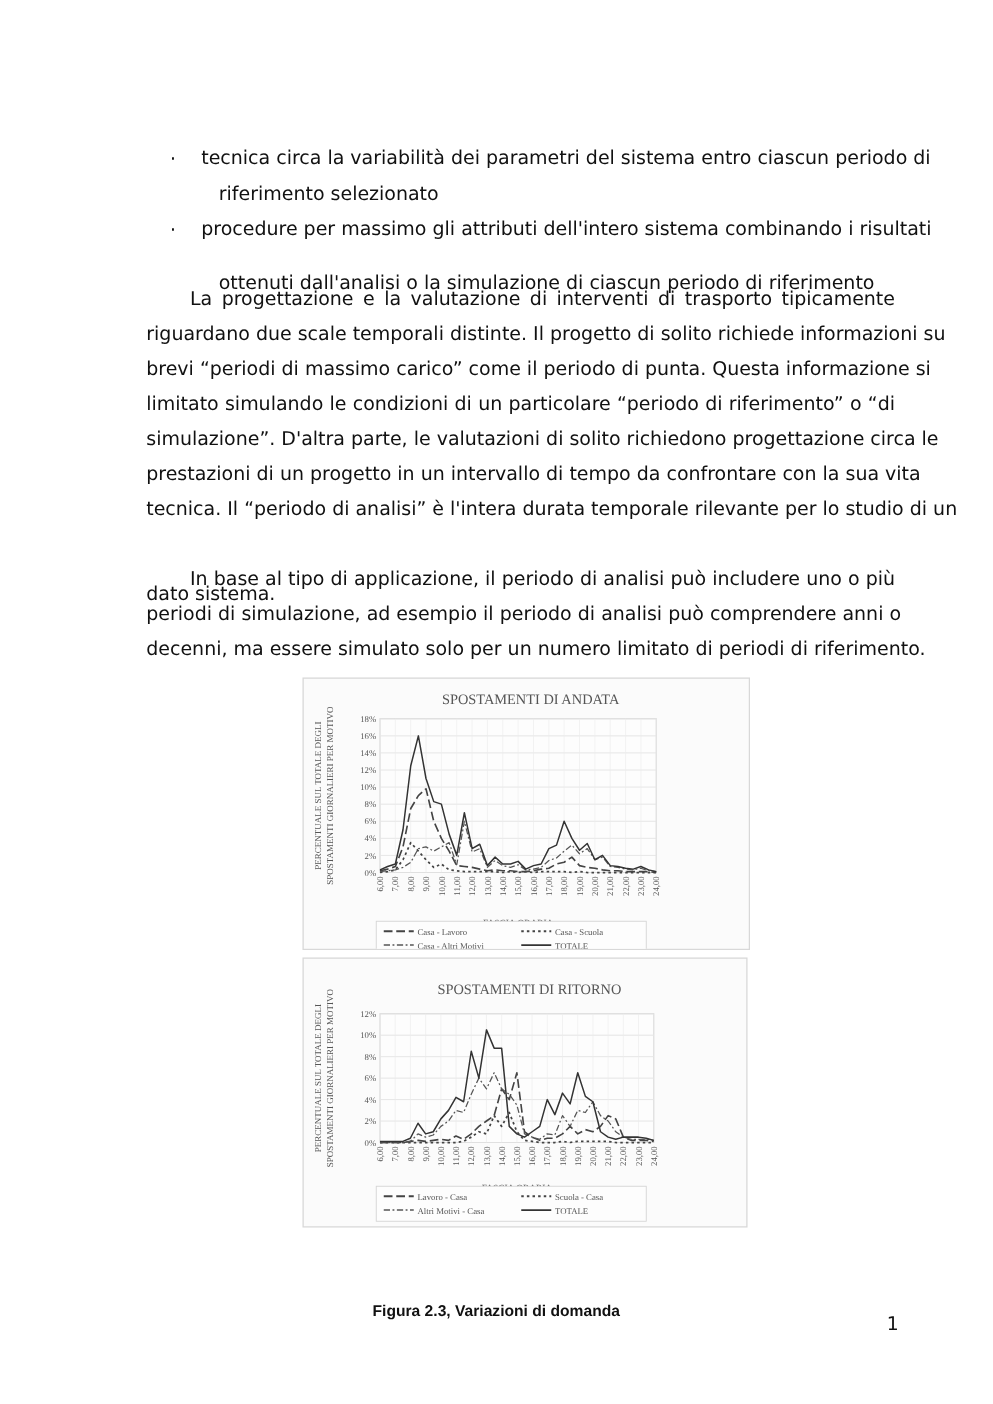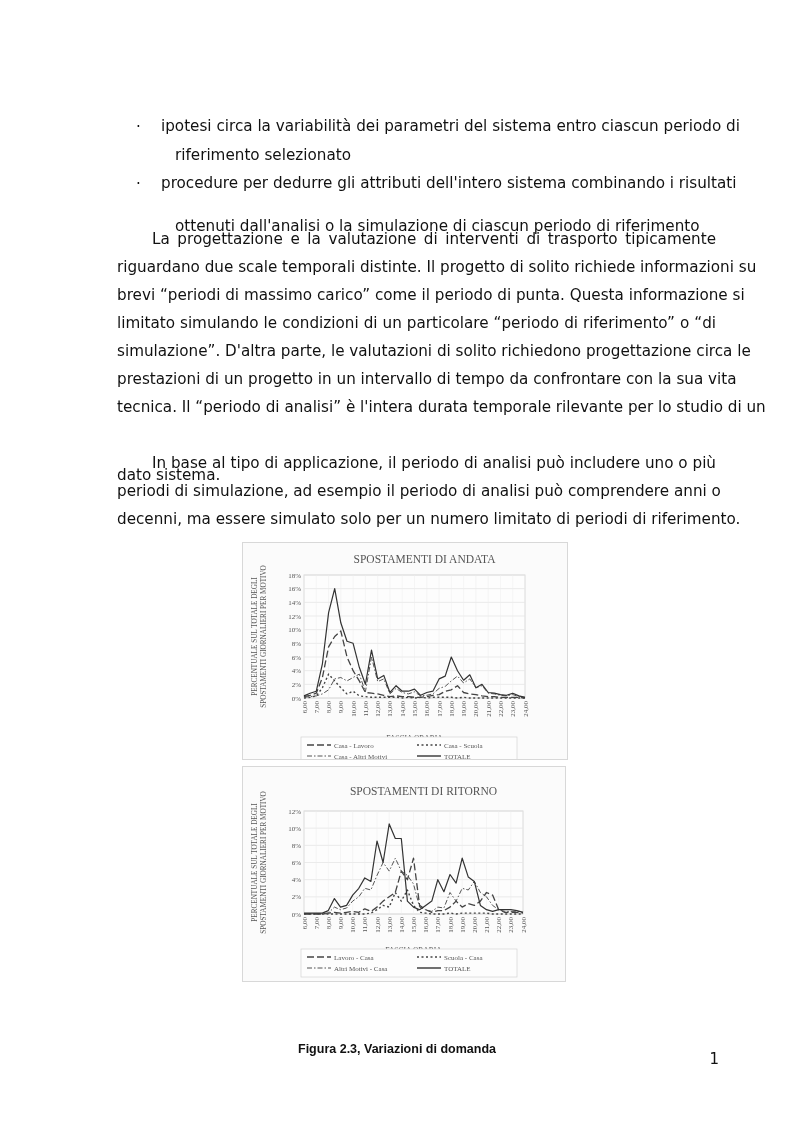--- a/index.html
+++ b/index.html
@@ -1,37 +1,37 @@
 <!DOCTYPE html>
 <html><head>
 <meta charset="utf-8">
 <style>
   html, body { margin: 0; padding: 0; background: #ffffff; }
   body { width: 794px; height: 1123px; position: relative; overflow: hidden;
          font-family: "DejaVu Sans", sans-serif; color: #111; }
   .line { position: absolute; font-size: 15.2px; white-space: nowrap; letter-spacing: 0px; }
   .just { text-align: justify; text-align-last: justify; }
   .bullet { position: absolute; font-size: 15px; }
-  .chart-box { position: absolute; background: #fbfbfb; border: 1px solid #d8d8d8; }
+  .chart-box { position: absolute; background: #fbfbfb; border: 1px solid #d8d8d8; padding-left: 32px; }
   .chart-box svg { position: absolute; left: 0; top: 0; }
   .caption { position: absolute; left: 0; width: 794px; text-align: center; top: 1014px;
              font-family: "Liberation Sans", sans-serif; font-weight: bold; font-size: 12.5px; margin-top: 28px; }
   .page-num { position: absolute; right: 75px; top: 1050px; font-size: 15px; font-family: "DejaVu Sans", sans-serif; }
   svg text { font-family: "Liberation Serif", serif; fill: #555; }
 </style>
 </head>
 <body>
 
 <div>
   <span class="bullet" style="left:136px; top:118px;">·</span>
-  <div class="line just" style="left:161px; top:117px; width:555px;">ipotesi circa la variabilità dei parametri del sistema entro ciascun periodo di</div>
+  <div class="line just" style="left:161px; top:117px; width:555px;">tecnica circa la variabilità dei parametri del sistema entro ciascun periodo di</div>
   <div class="line" style="left:175px; top:146px;">riferimento selezionato</div>
 
   <span class="bullet" style="left:136px; top:175px;">·</span>
-  <div class="line just" style="left:161px; top:174px; width:555px;">procedure per dedurre gli attributi dell'intero sistema combinando i risultati</div>
+  <div class="line just" style="left:161px; top:174px; width:555px;">procedure per massimo gli attributi dell'intero sistema combinando i risultati</div>
   <div class="line" style="left:175px; top:217px;">ottenuti dall'analisi o la simulazione di ciascun periodo di riferimento</div>
 </div>
 
 <div>
   <div class="line just" style="left:152px; top:230px; width:564px;">La progettazione e la valutazione di interventi di trasporto tipicamente</div>
   <div class="line just" style="left:117px; top:258px; width:599px;">riguardano due scale temporali distinte. Il progetto di solito richiede informazioni su</div>
   <div class="line just" style="left:117px; top:286px; width:599px;">brevi “periodi di massimo carico” come il periodo di punta. Questa informazione si</div>
   <div class="line just" style="left:117px; top:314px; width:599px;">limitato simulando le condizioni di un particolare “periodo di riferimento” o “di</div>
   <div class="line just" style="left:117px; top:342px; width:599px;">simulazione”. D'altra parte, le valutazioni di solito richiedono progettazione circa le</div>
   <div class="line just" style="left:117px; top:370px; width:599px;">prestazioni di un progetto in un intervallo di tempo da confrontare con la sua vita</div>

